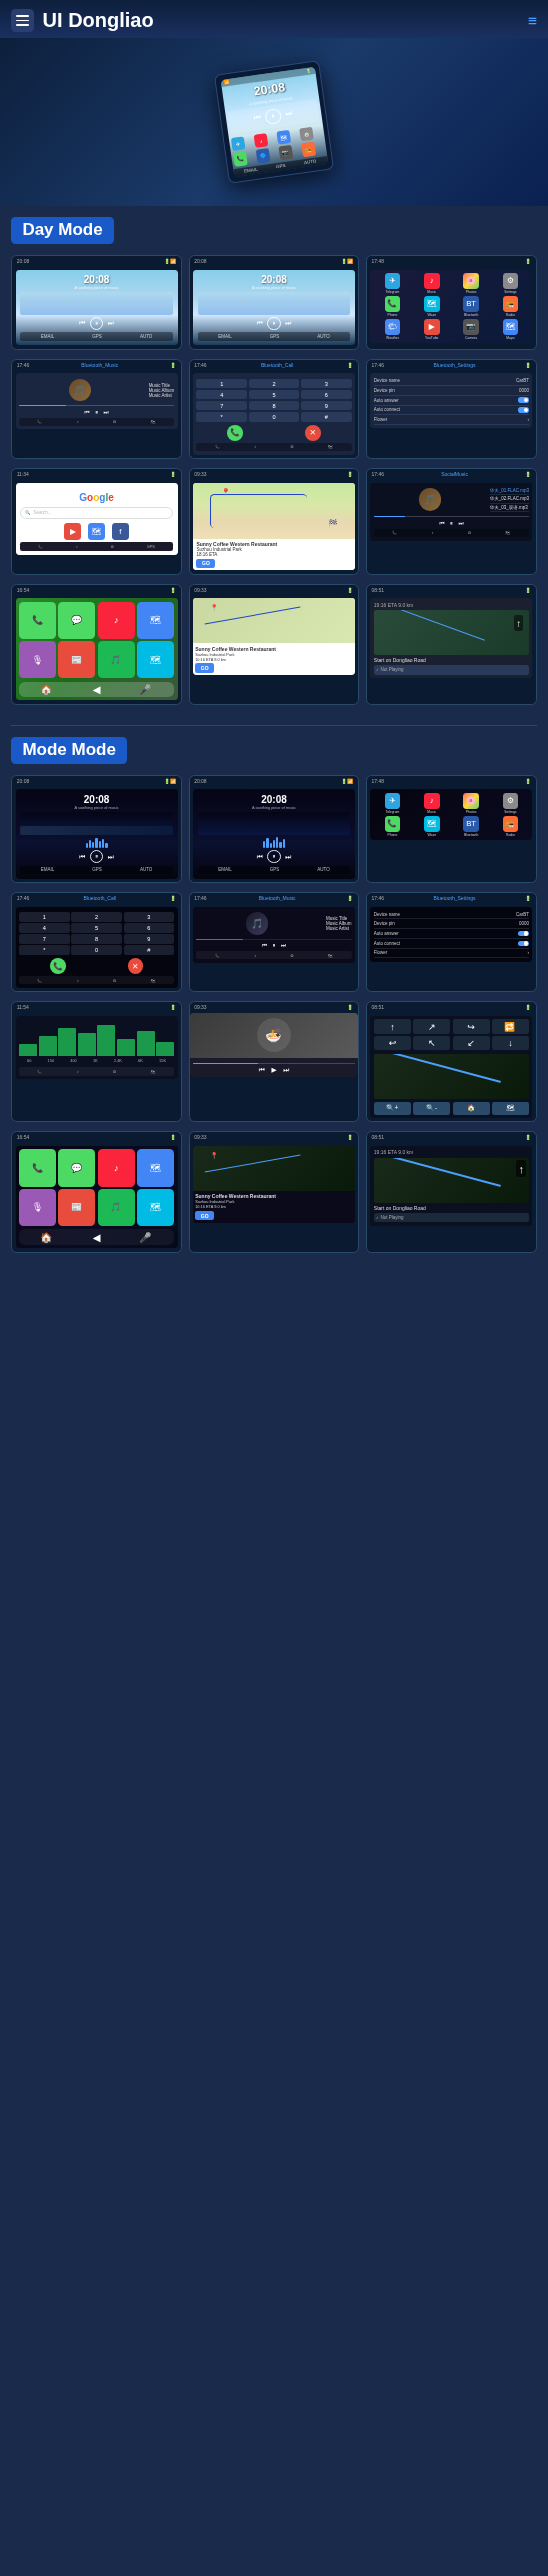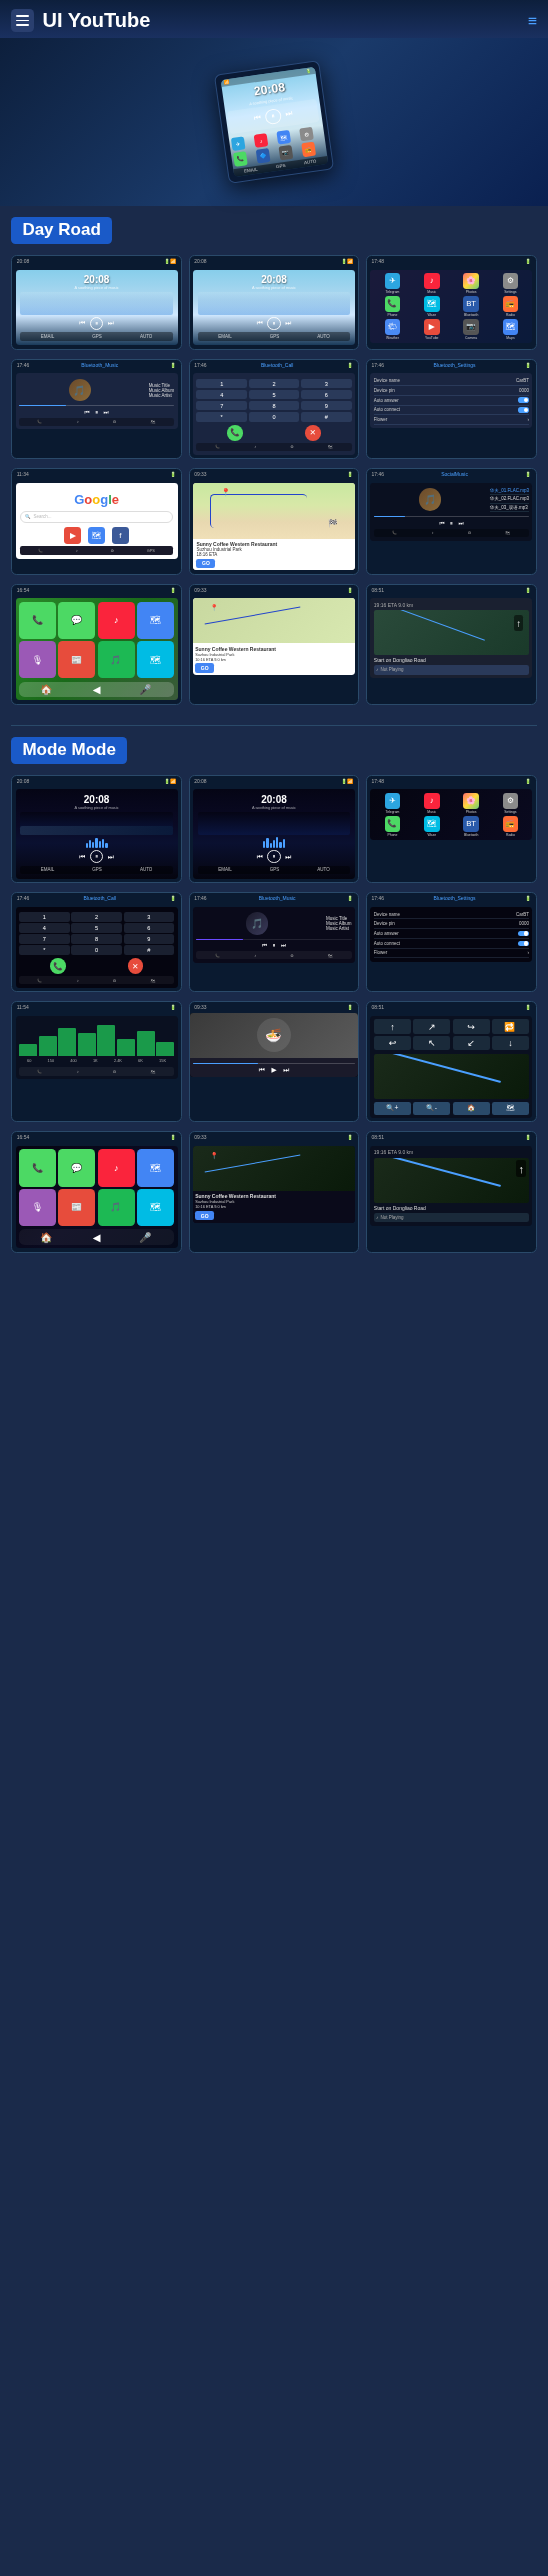--- a/index.html
+++ b/index.html
@@ -255,21 +255,21 @@
       border-radius: 50%;
     }
 
     
     .google-screen {
       background: #fff;
       border-radius: 3.4px;
       padding: 4.5px;
     }
     .google-logo {
-      font-size: 13px;
+      font-size: 10px;
       font-weight: bold;
       text-align: center;
       margin: 4.5px 0;
     }
     .g-blue { color: #4285f4; }
     .g-red { color: #ea4335; }
     .g-yellow { color: #fbbc05; }
     .g-green { color: #34a853; }
     .google-search {
       border: 0.6px solid #ddd;
@@ -575,21 +575,21 @@
 </head>
 <body>
 
 <div class="header">
   <div class="header-left">
     <div class="menu-icon">
       <span></span>
         <span></span>
         <span></span>
     </div>
-    <h1 class="header-title">UI YouTube</h1>
+    <h1 class="header-title">UI Dongliao</h1>
   </div>
   <div class="nav-icon">≡</div>
 </div>
 
 <div class="hero">
   <div class="hero-device">
     <div class="device-screen">
       <div class="device-top-bar">
         <span>📶</span>
           <span>🔋</span>
@@ -614,21 +614,21 @@
       <div class="device-bottom-bar">
         <span class="device-bottom-icon">EMAIL</span>
         <span class="device-bottom-icon">GPS</span>
         <span class="device-bottom-icon">AUTO</span>
       </div>
     </div>
   </div>
 </div>
 
 <div class="mode-section">
-  <div class="mode-title">Day Road</div>
+  <div class="mode-title">Day Mode</div>
 
   
   <div class="screenshot-grid">
 
     <div class="screenshot-card">
       <div class="sc-header">
         <span>20:08</span>
           <span>🔋📶</span>
       </div>
       <div class="sc-content">

